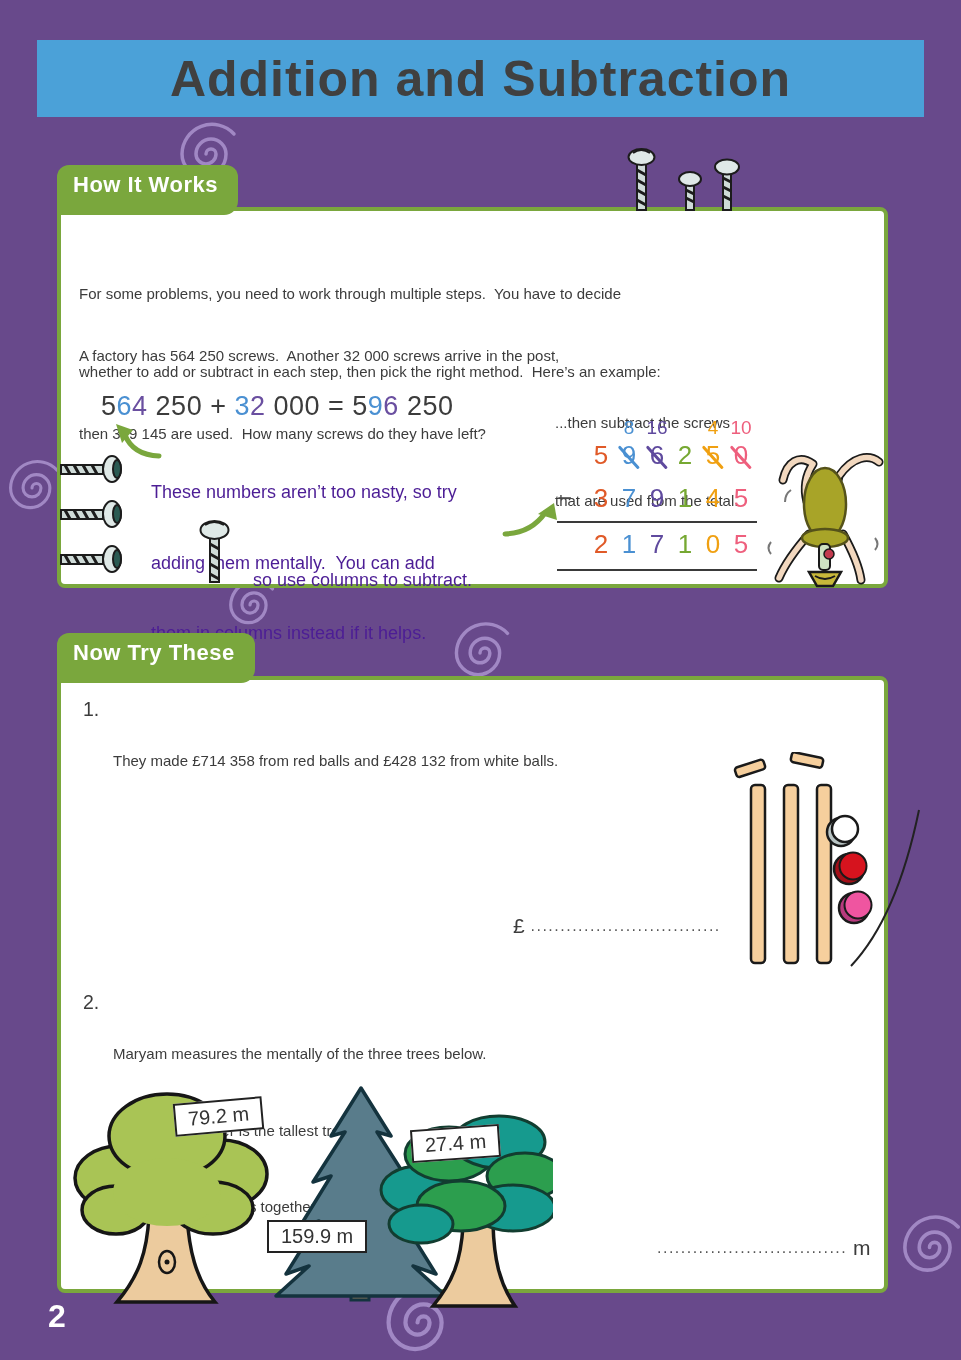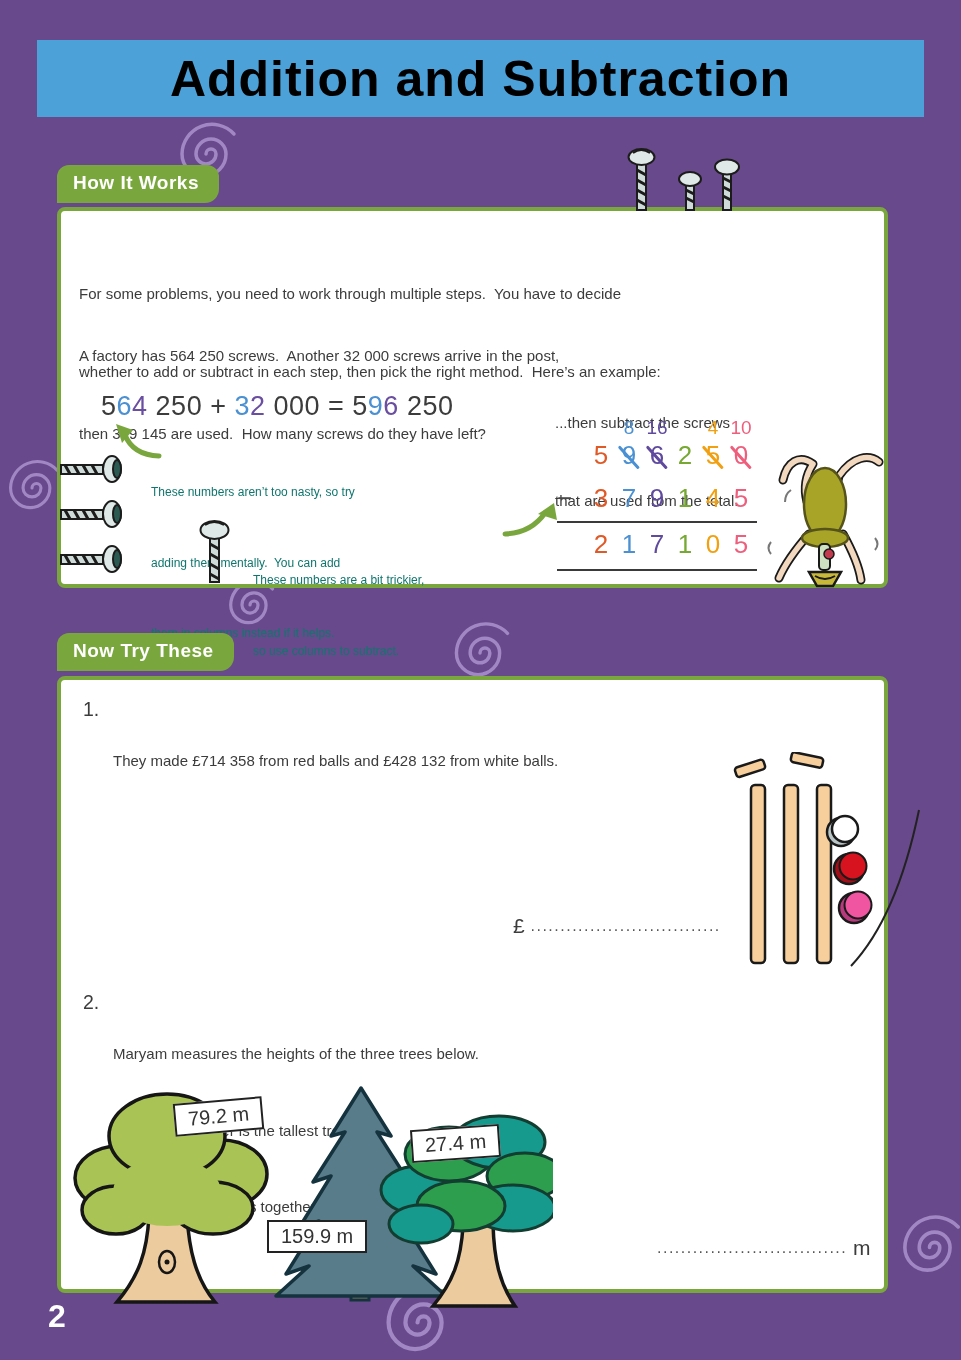--- a/index.html
+++ b/index.html
@@ -2,33 +2,33 @@
 <html><head>
 <meta charset="utf-8">
 <style>
   html,body{margin:0;padding:0;}
   body{font-family:"Liberation Sans",sans-serif;}
   .page{position:relative;width:961px;height:1360px;background:#68498b;overflow:hidden;}
 
   
   .title-bar{position:absolute;left:37px;top:40px;width:887px;height:77px;background:#4ba1d8;
     display:flex;align-items:center;justify-content:center;z-index:2;}
-  .title-bar span{color:#000000;font-size:50px;font-weight:800;letter-spacing:1px;}
-
-  
-  .tab{position:absolute;background:#7aa73d;color:#fff;font-size:19px;font-weight:800;
-    padding:7px 20px 9px 16px;border-radius:12px 12px 14px 0;z-index:4;letter-spacing:.5px;}
+  .title-bar span{color:#404040;font-size:50px;font-weight:800;letter-spacing:1px;}
+
+  
+  .tab{position:absolute;background:#7aa73d;color:#fff;font-size:22px;font-weight:800;
+    padding:7px 20px 17px 16px;border-radius:12px 12px 14px 0;z-index:4;letter-spacing:.5px;}
 
   
   .wbox{position:absolute;background:#fff;border:4px solid #7aa73d;border-radius:8px;z-index:2;}
   #box1{left:57px;top:207px;width:823px;height:373px;}
   #box2{left:57px;top:676px;width:823px;height:609px;overflow:visible;}
 
   .txt{position:absolute;color:#3c3c3c;font-size:15px;line-height:26px;white-space:pre;}
-  .note{position:absolute;color:#0f766e;font-size:12px;line-height:23.5px;white-space:pre;}
+  .note{position:absolute;color:#4c1d95;font-size:18px;line-height:23.5px;white-space:pre;}
 
   
   .equation{position:absolute;font-size:27px;color:#3c3c3c;letter-spacing:.5px;white-space:pre;}
   .eq-blue{color:#4a90d2;} .eq-purple{color:#6a4fa0;}
 
   
   .subtraction{position:absolute;left:496px;top:206px;width:210px;}
   .sub-row{position:absolute;left:30px;white-space:nowrap;}
   .sub-cell{display:inline-block;width:28px;text-align:center;font-size:26px;font-weight:500;}
   .borrow .sub-cell{font-size:19px;font-weight:500;}
@@ -120,21 +120,20 @@
         <path d="M46 33 Q20 32 12 12" fill="none" stroke="#7aa73d" stroke-width="5" stroke-linecap="round"></path>
         <polygon points="3,1 20,7 9,20" fill="#7aa73d"></polygon>
       </svg>
       <div class="note" style="left:90px;top:223px;">
         <div>These numbers aren’t too nasty, so try</div>
         <div>adding them mentally.  You can add</div>
         <div>them in columns instead if it helps.</div>
       </div>
 
       <div class="note" style="left:192px;top:311px;">
-        <div>These numbers are a bit trickier,</div>
         <div>so use columns to subtract.</div>
       </div>
       <svg class="deco" style="left:440px;top:290px;" width="56" height="38" viewBox="0 0 56 38">
         <path d="M4 33 Q30 32 44 12" fill="none" stroke="#7aa73d" stroke-width="5" stroke-linecap="round"></path>
         <polygon points="53,2 56,19 37,13" fill="#7aa73d"></polygon>
       </svg>
 
       <div class="txt" style="left:494px;top:147px;">
         <div>...then subtract the screws</div>
         <div>that are used from the total.</div>
@@ -241,21 +240,21 @@
         <circle cx="129" cy="153" r="13.5" fill="#ef55a0" stroke="#1a1a1a" stroke-width="2"></circle>
       </svg>
 
       <div class="answer" style="left:452px;top:234px;">
         <span>£</span>
         <span class="dots">................................</span>
       </div>
 
       <div class="qnum" style="left:22px;top:310px;">2.</div>
       <div class="txt" style="left:52px;top:310px;line-height:25.5px;">
-        <div>Maryam measures the heights of the three trees below.</div>
+        <div>Maryam measures the mentally of the three trees below.</div>
         <div>How much shorter is the tallest tree than</div>
         <div>the two shortest trees together?</div>
       </div>
 
       <svg class="deco" style="left:0px;top:398px;z-index:3;" width="492" height="235" viewBox="0 0 492 235">
         <g>
           <rect x="290" y="200" width="18" height="22" fill="#8a7a5e" stroke="#14333e" stroke-width="3"></rect>
           <path d="M300 10 L330 58 L316 54 L348 104 L330 98 L362 150 L342 143 L375 196 L352 188 L385 218 L215 218 L248 188 L225 196 L258 143 L238 150 L270 98 L252 104 L284 54 L270 58 Z" fill="#597c8b" stroke="#14333e" stroke-width="3.5" stroke-linejoin="round"></path>
         </g>
         <g>

